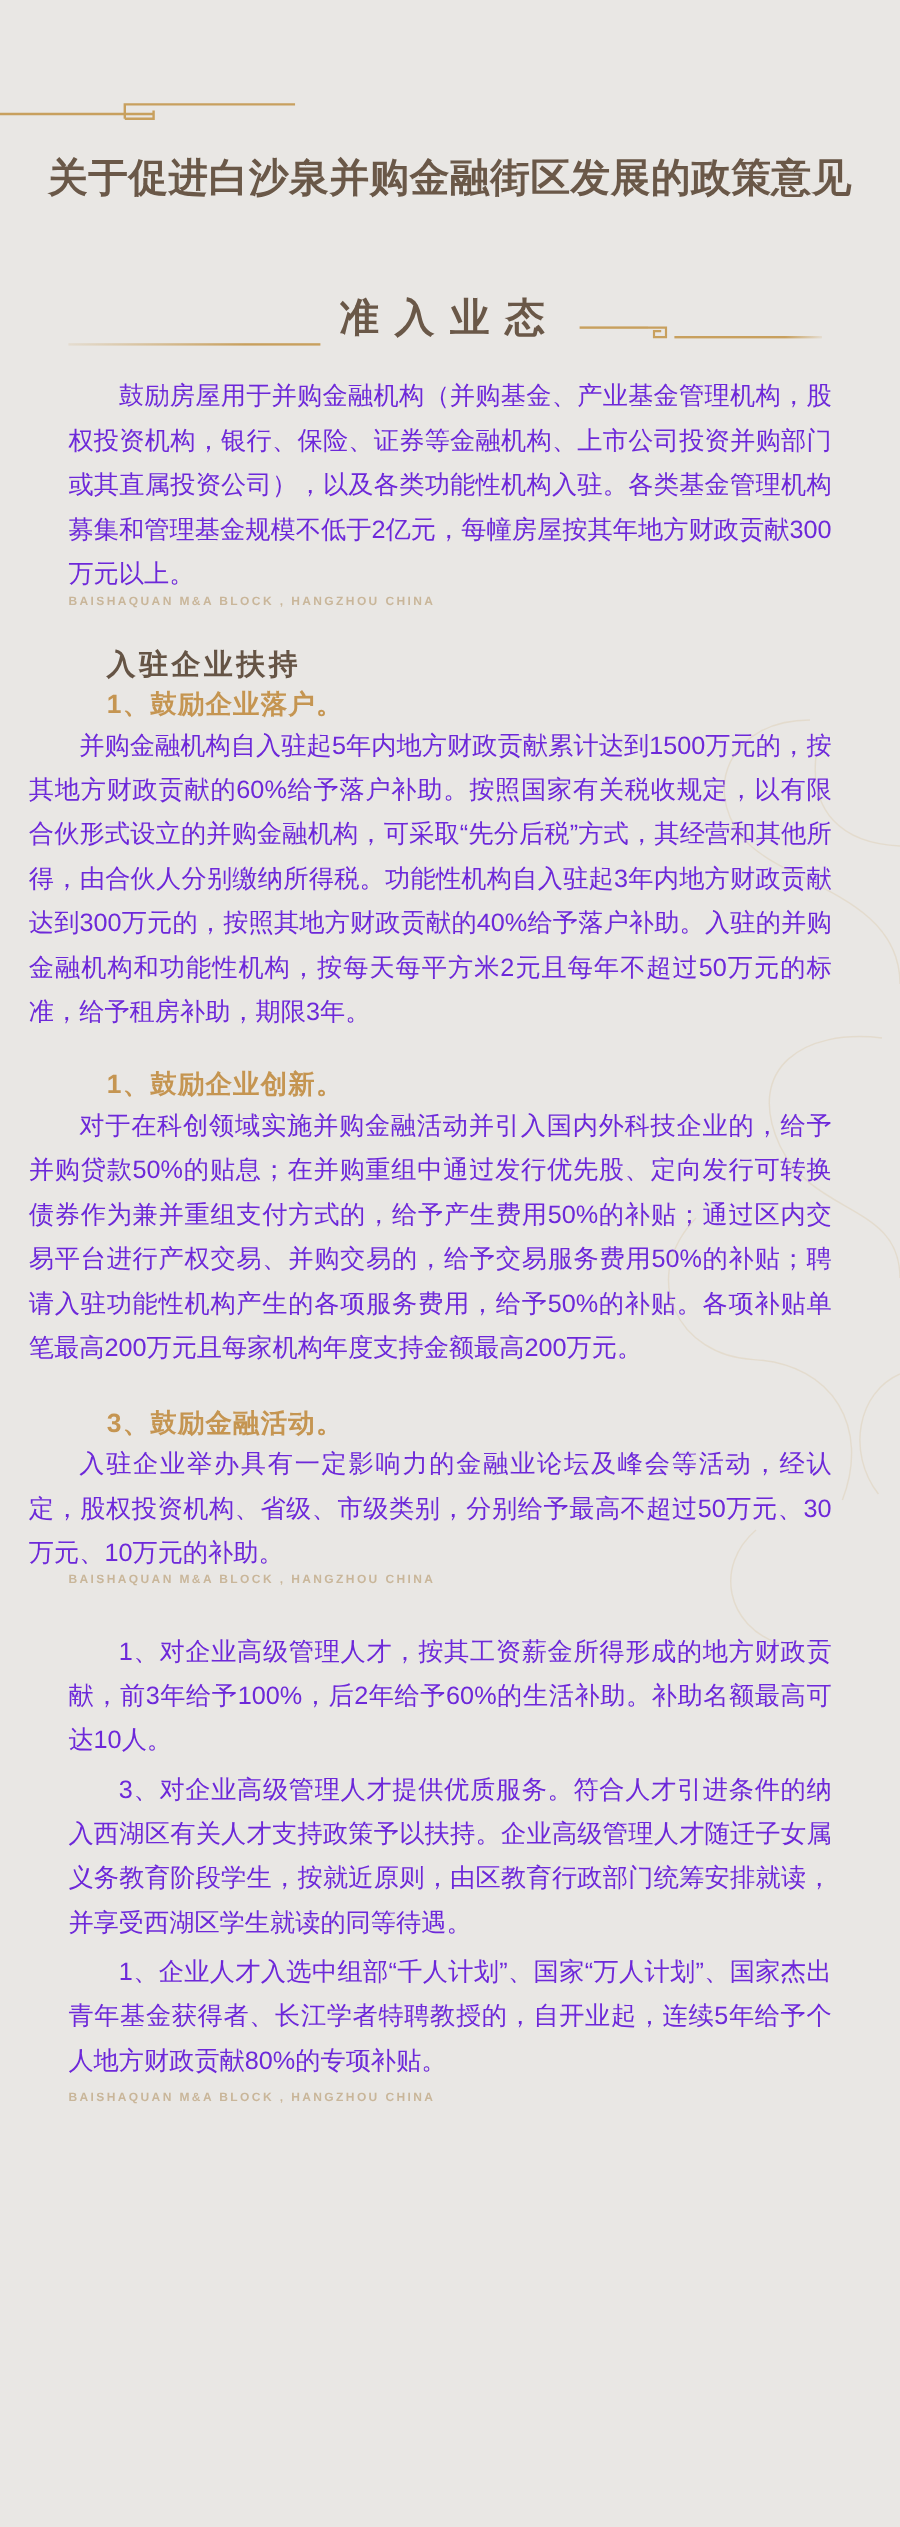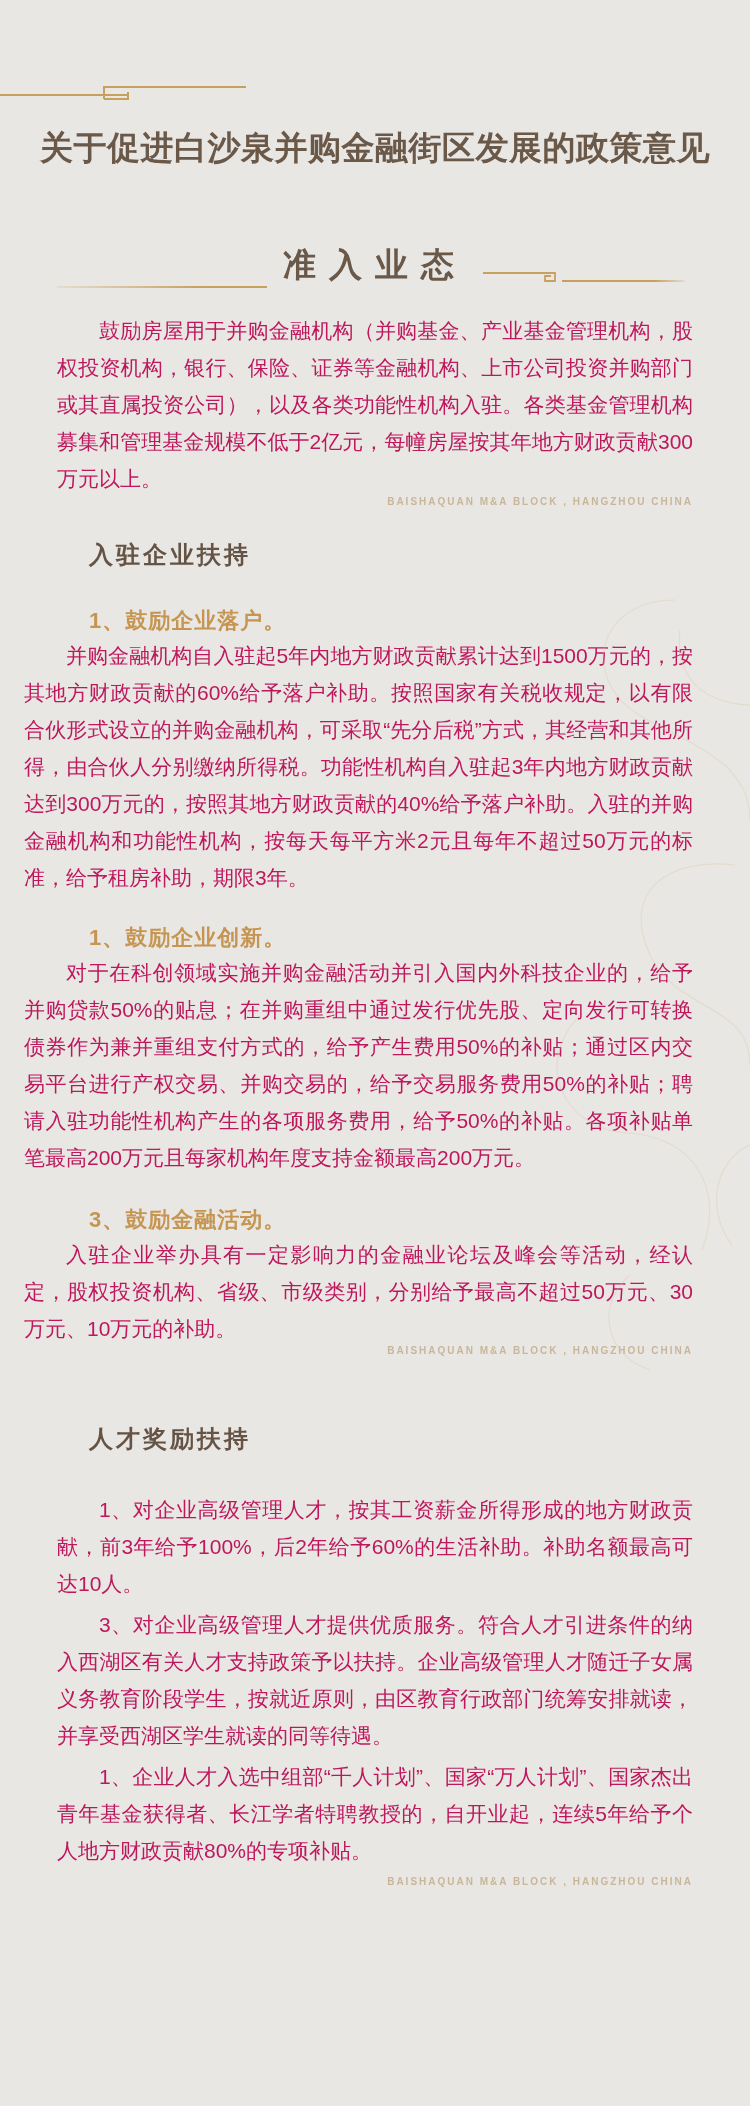--- a/index.html
+++ b/index.html
@@ -58,33 +58,33 @@
     flex: 1;
     height: 1.5px;
     background: linear-gradient(to right, #c8a05e 75%, rgba(200,160,94,0.15));
     transform: translateY(4px);
     margin-right: 4%;
   }
   .body-para {
     margin: 0 57px;
     font-size: 21px;
     line-height: 37px;
-    color: #be185d;
+    color: #6d28d9;
     text-align: justify;
     text-indent: 2em;
   }
   .p-access   { margin-top: 24px; }
   .watermark {
     margin: 0 57px 0 57px;
     font-size: 10px;
     line-height: 14px;
     letter-spacing: 2px;
     font-weight: bold;
     color: #c9b69a;
-    text-align: right;
+    text-align: left;
   }
   .wm-1 { margin-top: -2px; }
   .wm-2 { margin-top: -3px; }
   .wm-3 { margin-top: 6px; }
   .hdr-policy { margin-top: 64px; }
   .sub-title {
     margin: 0 57px 0 89px;
     font-size: 24px;
     line-height: 36px;
     font-weight: bold;
@@ -94,21 +94,21 @@
   .st-enterprise { margin-top: 28px; }
   .st-talent    { margin-top: 63px; }
   .gold-subhead {
     margin: 0 57px 0 89px;
     font-size: 22px;
     line-height: 28px;
     font-weight: bold;
     color: #c59551;
     letter-spacing: 1px;
   }
-  .gs-1 { margin-top: 34px; }
+  .gs-1 { }
   .gs-2 { margin-top: 28px; }
   .gs-3 { margin-top: 30px; }
   .p-item { margin-top: 2px; margin-left: 24px; }
   .p-talent-1 { margin-top: 34px; }
   .p-talent-2, .p-talent-3 { margin-top: 4px; }
 </style>
 </head>
 <body>
 
 <div class="page">
@@ -157,21 +157,20 @@
   <p class="body-para p-item">并购金融机构自入驻起5年内地方财政贡献累计达到1500万元的，按其地方财政贡献的60%给予落户补助。按照国家有关税收规定，以有限合伙形式设立的并购金融机构，可采取“先分后税”方式，其经营和其他所得，由合伙人分别缴纳所得税。功能性机构自入驻起3年内地方财政贡献达到300万元的，按照其地方财政贡献的40%给予落户补助。入驻的并购金融机构和功能性机构，按每天每平方米2元且每年不超过50万元的标准，给予租房补助，期限3年。</p>
 
   <h4 class="gold-subhead gs-2">1、鼓励企业创新。</h4>
   <p class="body-para p-item">对于在科创领域实施并购金融活动并引入国内外科技企业的，给予并购贷款50%的贴息；在并购重组中通过发行优先股、定向发行可转换债券作为兼并重组支付方式的，给予产生费用50%的补贴；通过区内交易平台进行产权交易、并购交易的，给予交易服务费用50%的补贴；聘请入驻功能性机构产生的各项服务费用，给予50%的补贴。各项补贴单笔最高200万元且每家机构年度支持金额最高200万元。</p>
 
   <h4 class="gold-subhead gs-3">3、鼓励金融活动。</h4>
   <p class="body-para p-item">入驻企业举办具有一定影响力的金融业论坛及峰会等活动，经认定，股权投资机构、省级、市级类别，分别给予最高不超过50万元、30万元、10万元的补助。</p>
 
   <div class="watermark wm-2">BAISHAQUAN M&amp;A BLOCK , HANGZHOU CHINA</div>
 
-  <h3 class="sub-title st-talent">人才奖励扶持</h3>
 
   <p class="body-para p-talent-1">1、对企业高级管理人才，按其工资薪金所得形成的地方财政贡献，前3年给予100%，后2年给予60%的生活补助。补助名额最高可达10人。</p>
   <p class="body-para p-talent-2">3、对企业高级管理人才提供优质服务。符合人才引进条件的纳入西湖区有关人才支持政策予以扶持。企业高级管理人才随迁子女属义务教育阶段学生，按就近原则，由区教育行政部门统筹安排就读，并享受西湖区学生就读的同等待遇。</p>
   <p class="body-para p-talent-3">1、企业人才入选中组部“千人计划”、国家“万人计划”、国家杰出青年基金获得者、长江学者特聘教授的，自开业起，连续5年给予个人地方财政贡献80%的专项补贴。</p>
 
   <div class="watermark wm-3">BAISHAQUAN M&amp;A BLOCK , HANGZHOU CHINA</div>
 
 </div>
 
 </body></html>

